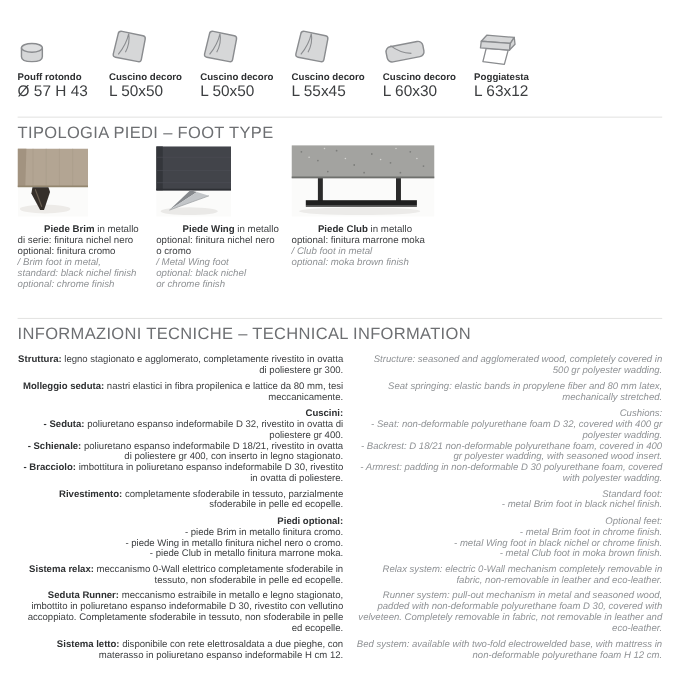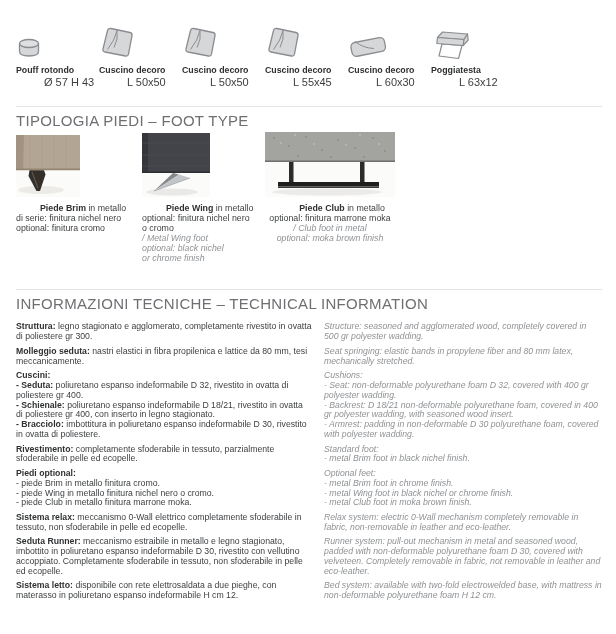--- a/index.html
+++ b/index.html
@@ -8,39 +8,39 @@
     width:616px; height:634px; overflow:hidden; background:#ffffff;
     font-family:"Liberation Sans", sans-serif; color:#3c3e40;
   }
   .page { padding:0 14px 0 16px; }
   
   .acc-row { display:flex; margin-top:26px; }
   .acc-item { width:83px; }
   .acc-item:last-child { width:auto; }
   .acc-icon { height:34px; display:flex; align-items:flex-end; }
   .acc-name { font-size:8.8px; font-weight:bold; color:#2e3032; margin-top:5px; line-height:10.5px; }
-  .acc-size { font-size:11px; color:#3c3e40; line-height:10.5px; margin-top:1px;margin-left:28px; }
+  .acc-size { font-size:14px; color:#3c3e40; line-height:10.5px; margin-top:1px; }
   .divider { border:0; border-top:1px solid #e4e4e3; margin:0; }
   .div1 { margin-top:19px; }
   .div2 { margin-top:26px; }
   .section-title {
     font-size:15px; color:#6d6f72; letter-spacing:0.3px; margin-top:8px; line-height:11px;
   }
   
   .feet-row { display:flex; margin-top:9px; }
   .foot-col1 { width:126px; }
   .foot-col2 { width:123px; }
-  .foot-col3 { width:auto;text-align:center; }
+  .foot-col3 { width:auto; }
   .foot-photo { height:62px; display:flex; align-items:flex-end; }
   .foot-photo svg { display:block; }
   .foot-text { margin-top:7px; font-size:8.8px; line-height:9.9px; color:#3c3e40; }
   .foot-text b { color:#2e3032;padding-left:24px; }
   .foot-text-en { font-style:italic; color:#8f9295; font-size:8.8px; line-height:9.9px; }
   
-  .tech-cols { display:flex; margin-top:13px; }
+  .tech-cols { display:flex; margin-top:13px;text-align:right; }
   .tech-col { font-size:8.7px; line-height:9.8px; }
   .tech-it { width:296px; margin-right:12px; color:#3c3e40; }
   .tech-it b { color:#2e3032; }
   .tech-en { width:278px; font-style:italic; color:#8f9295; }
   .tech-col p { margin:0 0 4.8px 0; }
 </style>
 </head>
 <body>
 
 <div class="page">
@@ -126,20 +126,21 @@
             <ellipse cx="25" cy="55" rx="23" ry="4" fill="#edebe8"></ellipse>
             <rect x="0" y="0" width="64" height="35" fill="#b3a593"></rect>
             <path d="M0 0 H8 L7 35 H0 Z" fill="#a29380"></path>
             <path d="M14 0 V35 M26 0 V35 M38 0 V35 M50 0 V35" stroke="#a79a88" stroke-width="1" opacity="0.5"></path>
             <path d="M0 34.4 H64" stroke="#93866f" stroke-width="1.6"></path>
             <path d="M13.5 35.2 L28 35.2 L29.5 39.5 L24 56 L20.5 56 L12.5 41 Z" fill="#352f2a"></path>
             <path d="M16 37 L22 53" stroke="#6a5f52" stroke-width="1" fill="none"></path>
           </svg>
         </div>
         <div class="foot-text"><b>Piede Brim</b> in metallo<br>di serie: finitura nichel nero<br>optional: finitura cromo</div>
+        <div class="foot-text-en">/ Brim foot in metal,<br>standard: black nichel finish<br>optional: chrome finish</div>
       </div>
       <div class="foot-col2">
         <div class="foot-photo">
           <svg viewBox="0 0 68 64" width="68" height="64">
             <rect width="68" height="64" fill="#fbfbfa"></rect>
             <ellipse cx="30" cy="59" rx="26" ry="3.5" fill="#eae9e7"></ellipse>
             <rect width="68" height="40" fill="#42444a"></rect>
             <path d="M0 0 H6 V40 H0 Z" fill="#34363b"></path>
             <path d="M0 10 H68 M0 22 H68 M0 33 H68" stroke="#4c4e55" stroke-width="1" opacity="0.6"></path>
             <path d="M0 39.3 H68" stroke="#2c2e33" stroke-width="1.6"></path>

